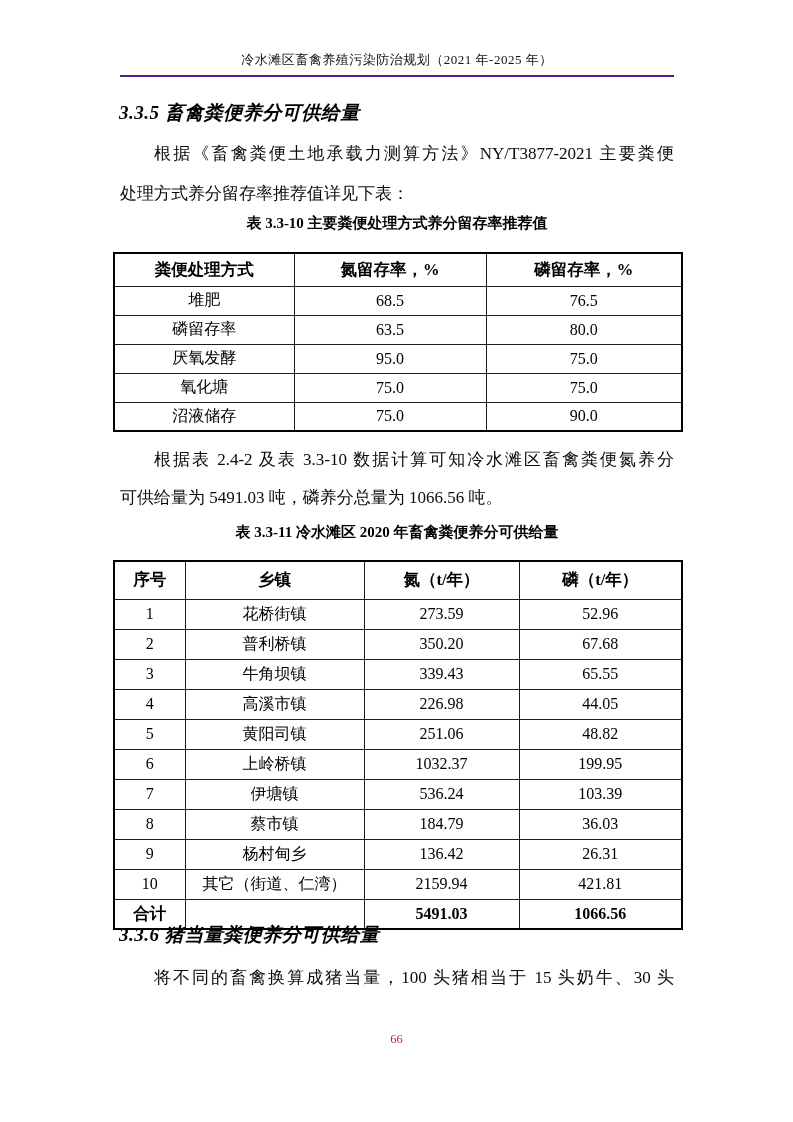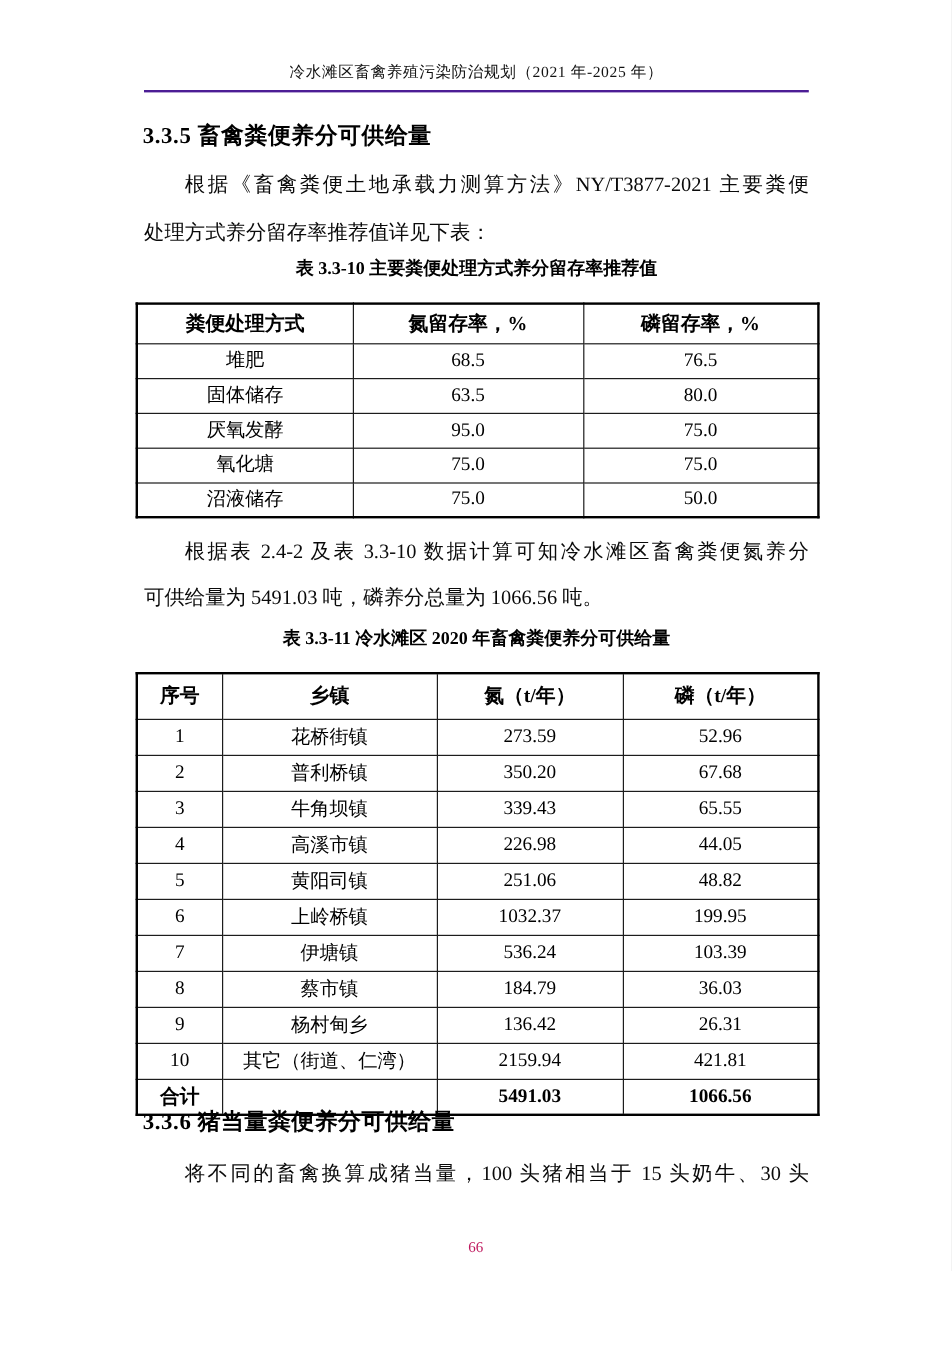--- a/index.html
+++ b/index.html
@@ -26,20 +26,21 @@
     color: #111;
   }
   .section-heading {
     position: absolute;
     left: 119px;
     width: 560px;
     font-size: 19px;
     font-weight: bold;
     letter-spacing: 0.5px;
     color: #000;
+    font-style: italic;
   }
   #heading-335 { top: 100px; }
   #heading-336 { top: 922px; }
   .para {
     position: absolute;
     left: 120px;
     width: 554px;
     font-size: 17px;
     color: #0a0a0a;
   }
@@ -123,38 +124,38 @@
         <th>粪便处理方式</th>
         <th>氮留存率，%</th>
         <th>磷留存率，%</th>
       </tr>
       <tr class="data-row">
         <td>堆肥</td>
         <td>68.5</td>
         <td>76.5</td>
       </tr>
       <tr class="data-row">
-        <td>固体储存</td>
+        <td>磷留存率</td>
         <td>63.5</td>
         <td>80.0</td>
       </tr>
       <tr class="data-row">
         <td>厌氧发酵</td>
         <td>95.0</td>
         <td>75.0</td>
       </tr>
       <tr class="data-row">
         <td>氧化塘</td>
         <td>75.0</td>
         <td>75.0</td>
       </tr>
       <tr class="data-row">
         <td>沼液储存</td>
         <td>75.0</td>
-        <td>50.0</td>
+        <td>90.0</td>
       </tr>
     </tbody>
   </table>
 
   <div class="para" id="para-2">
     <span class="line indent fill">根据表 2.4-2 及表 3.3-10 数据计算可知冷水滩区畜禽粪便氮养分</span>
     <span class="line">可供给量为 5491.03 吨，磷养分总量为 1066.56 吨。</span>
   </div>
 
   <div class="table-title" id="table2-title">表 3.3-11 冷水滩区 2020 年畜禽粪便养分可供给量</div>

